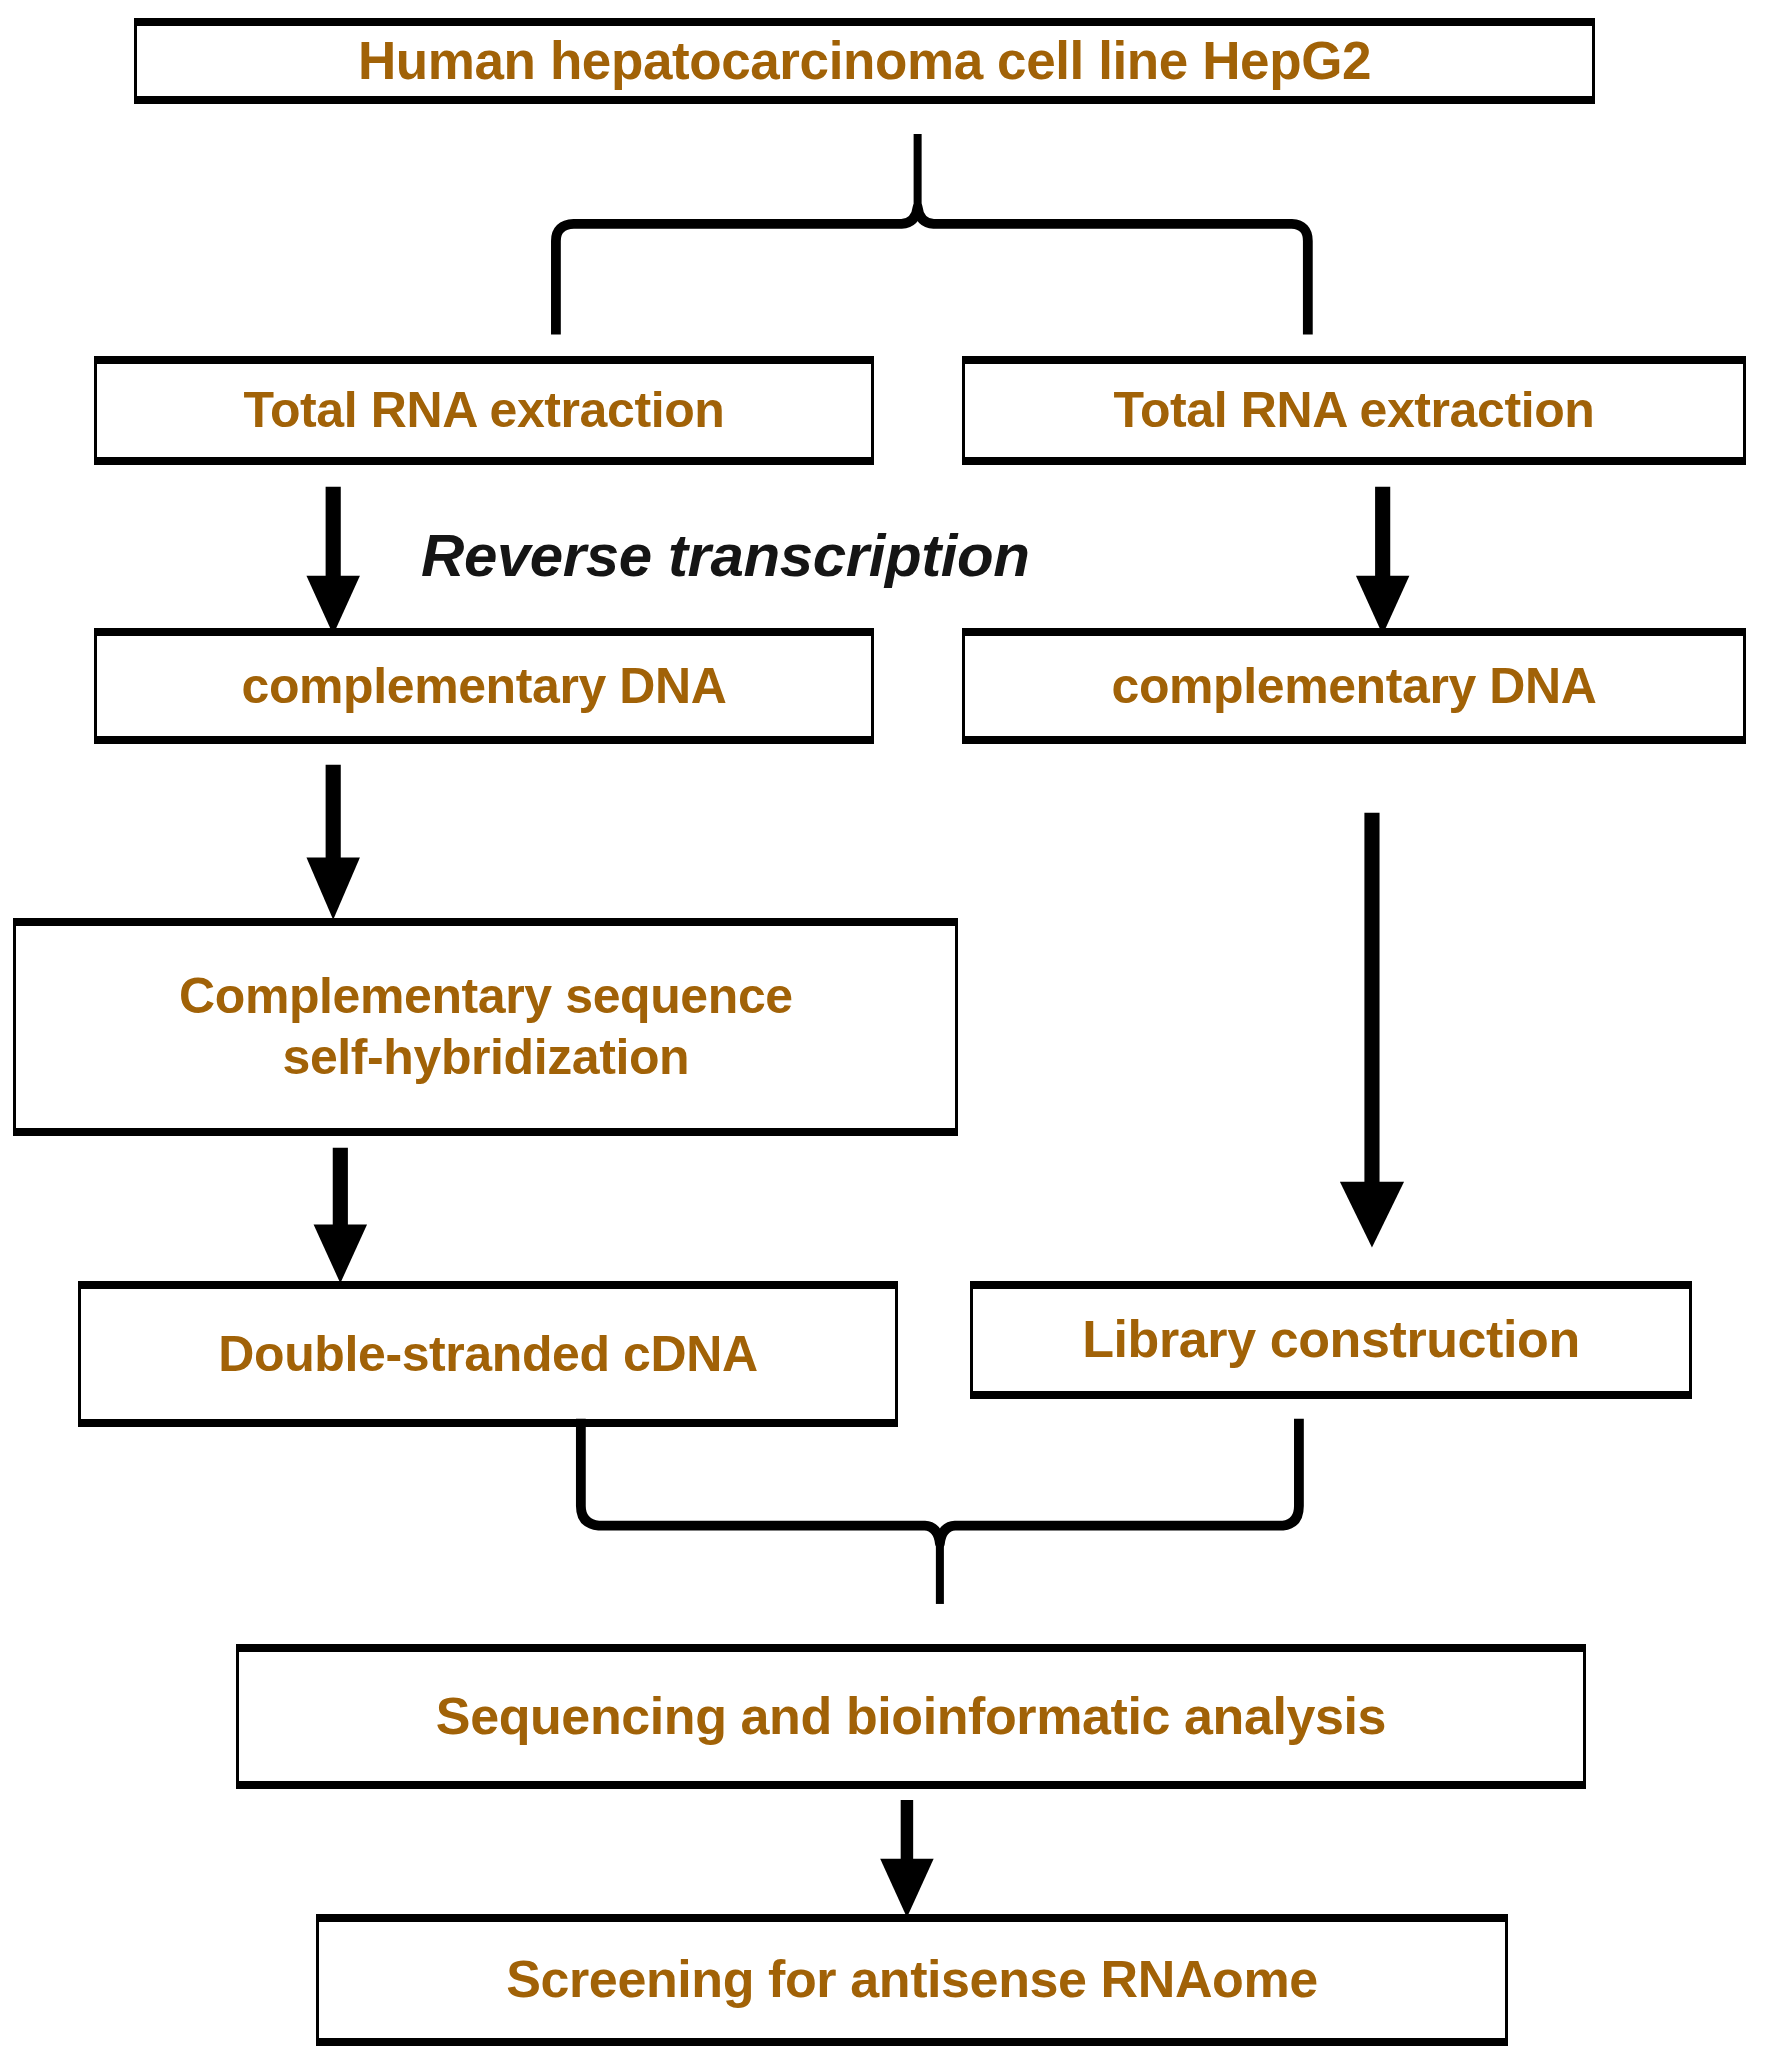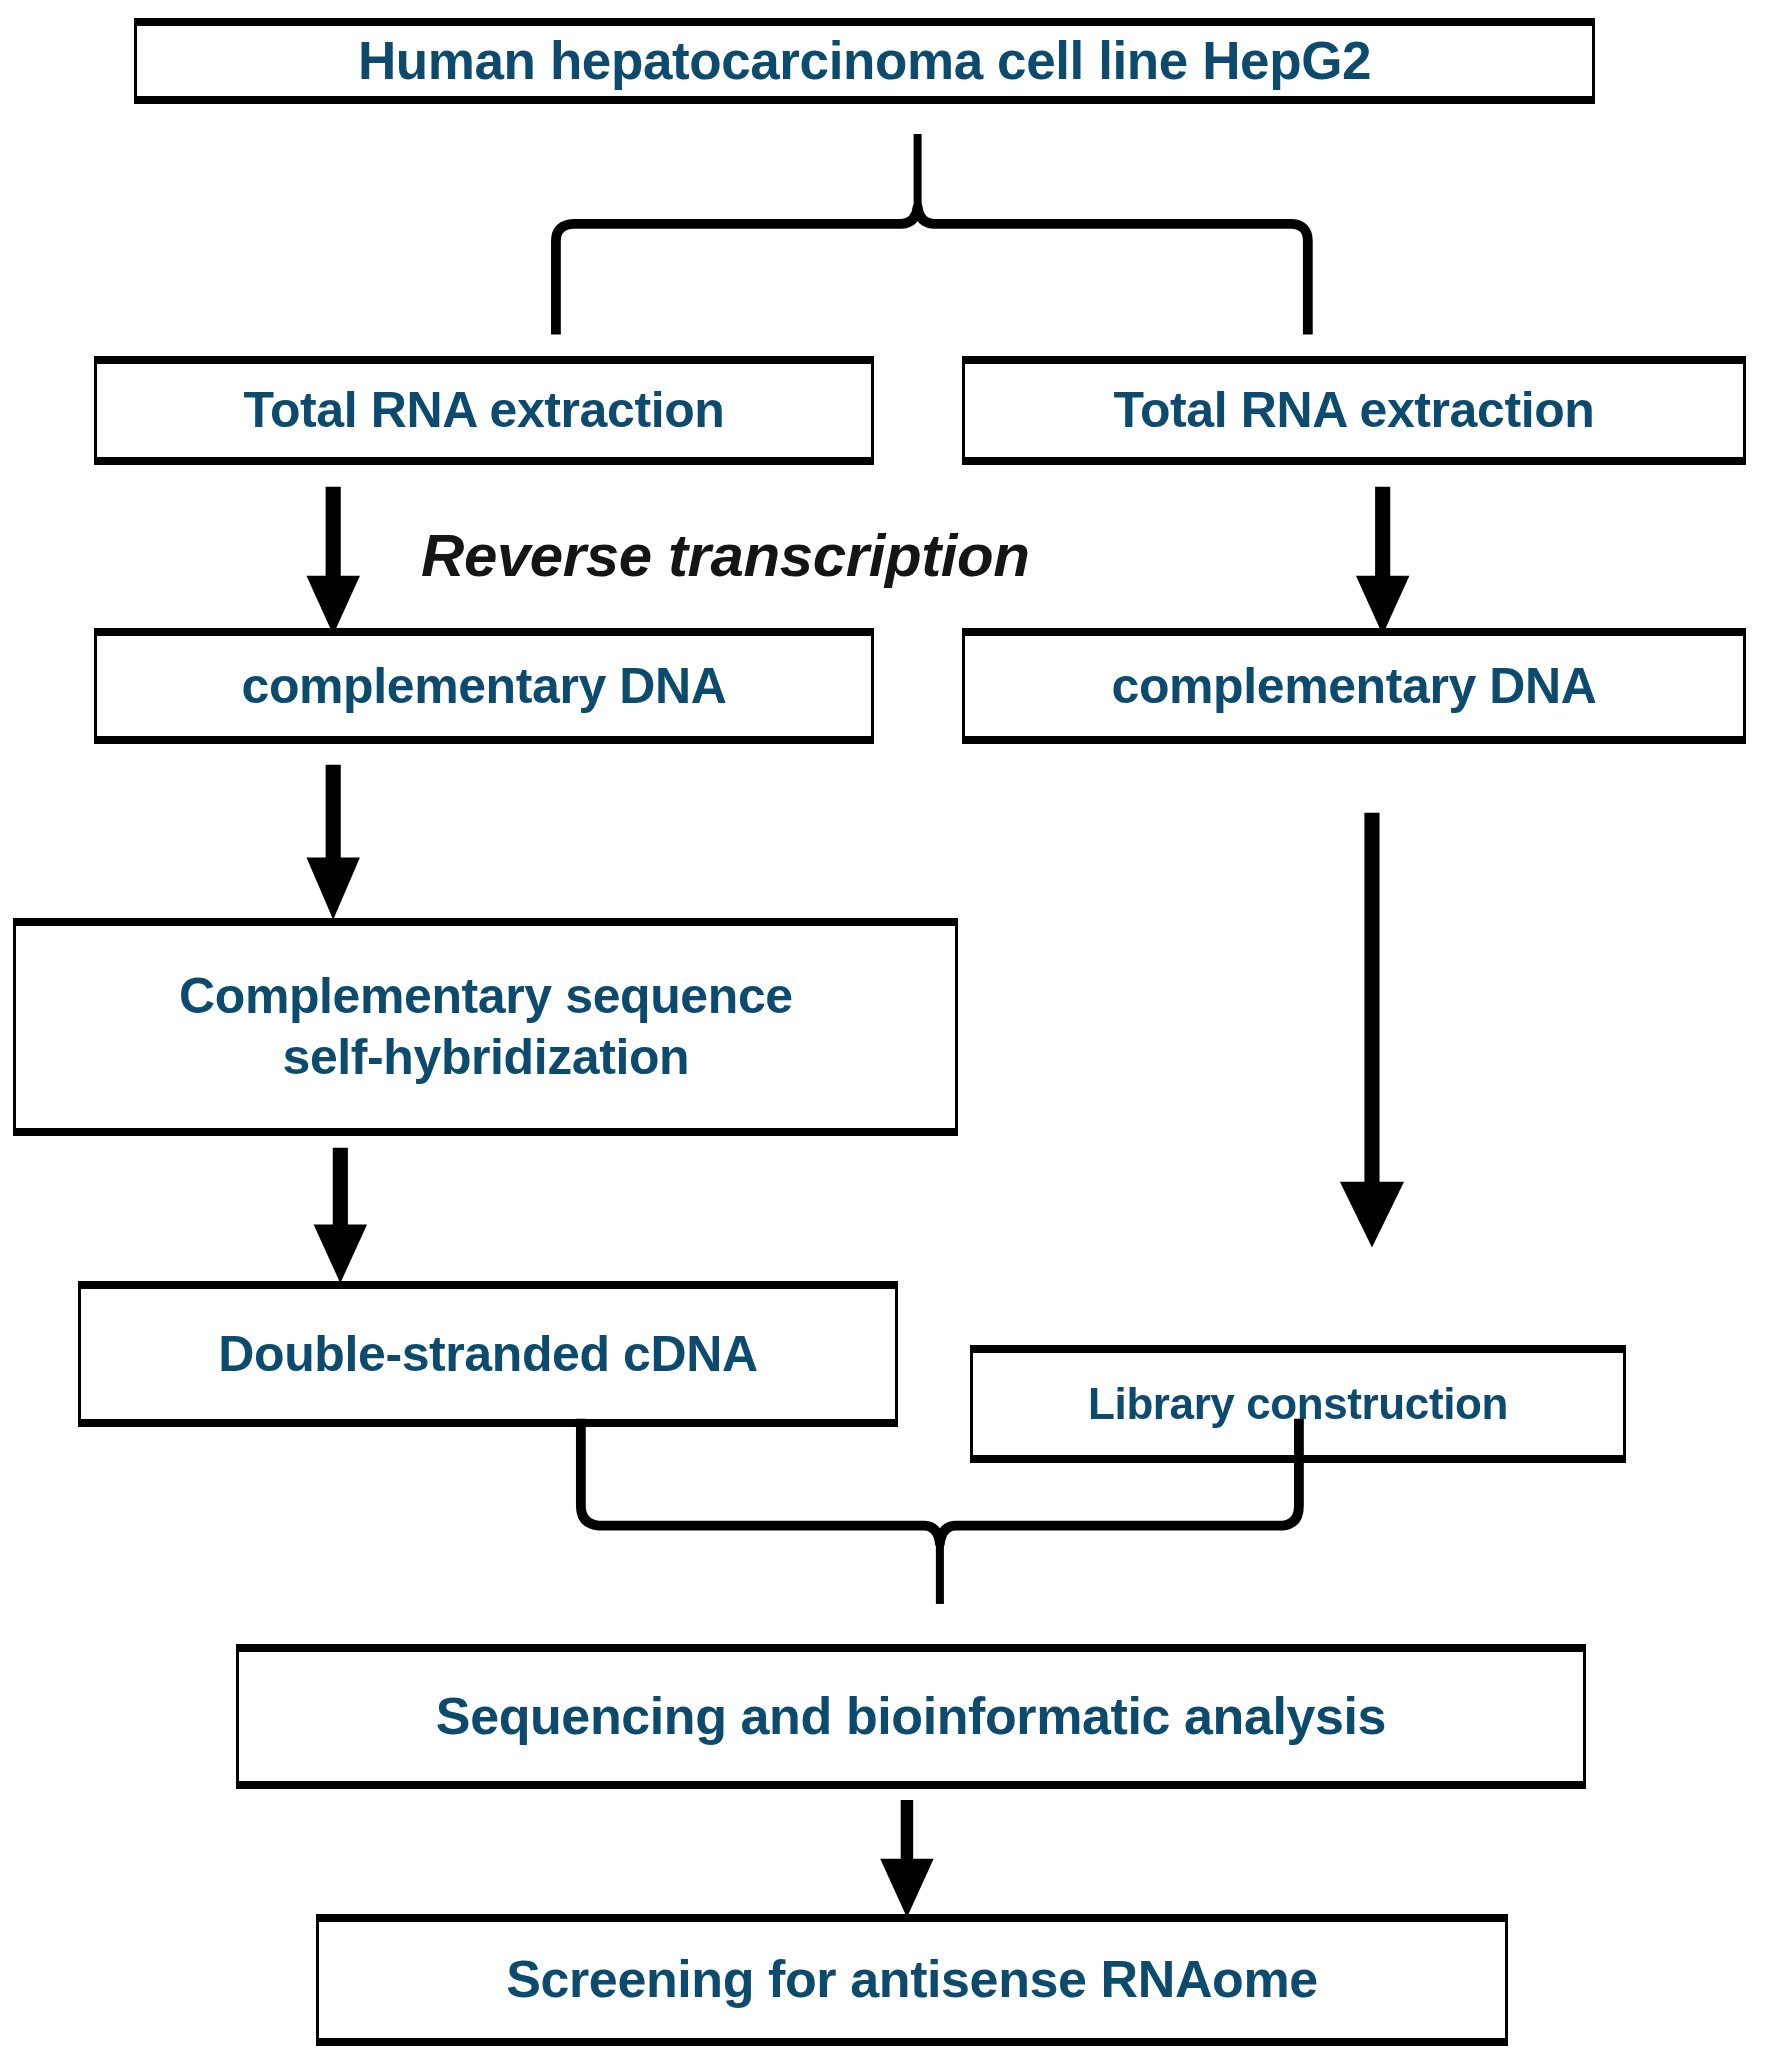--- a/index.html
+++ b/index.html
@@ -18,21 +18,21 @@
   }
   .node {
     position: absolute;
     box-sizing: border-box;
     border: 3.6px solid #000000;
     background: #ffffff;
     display: flex;
     align-items: center;
     justify-content: center;
     text-align: center;
-    color: #0c4a6e;
+    color: #a16207;
     font-weight: 700;
     line-height: 1.22;
     letter-spacing: -0.4px;
   }
   .node .txt {
     display: block;
     width: 100%;
     padding: 0 9px;
     box-sizing: border-box;
   }
@@ -86,21 +86,21 @@
     <span class="txt">
       <span>Complementary  sequence</span><br>
       <span>self-hybridization</span>
     </span>
   </div>
 
   <div class="node heavy" style="left:78px; top:1281px; width:820px; height:146px; font-size:50px;">
     <span class="txt">Double-stranded cDNA</span>
   </div>
 
-  <div class="node heavy" style="left:970px; top:1345px; width:656px; height:118px; font-size:44px;">
+  <div class="node heavy" style="left:970px; top:1281px; width:722px; height:118px; font-size:52px;">
     <span class="txt">Library construction</span>
   </div>
 
   <div class="node heavy" style="left:316px; top:1914px; width:1192px; height:132px; font-size:52px;">
     <span class="txt">Screening for antisense RNAome</span>
   </div>
 
   <div class="node heavy" style="left:236px; top:1644px; width:1350px; height:145px; font-size:52px;">
     <span class="txt">Sequencing and bioinformatic analysis</span>
   </div>

